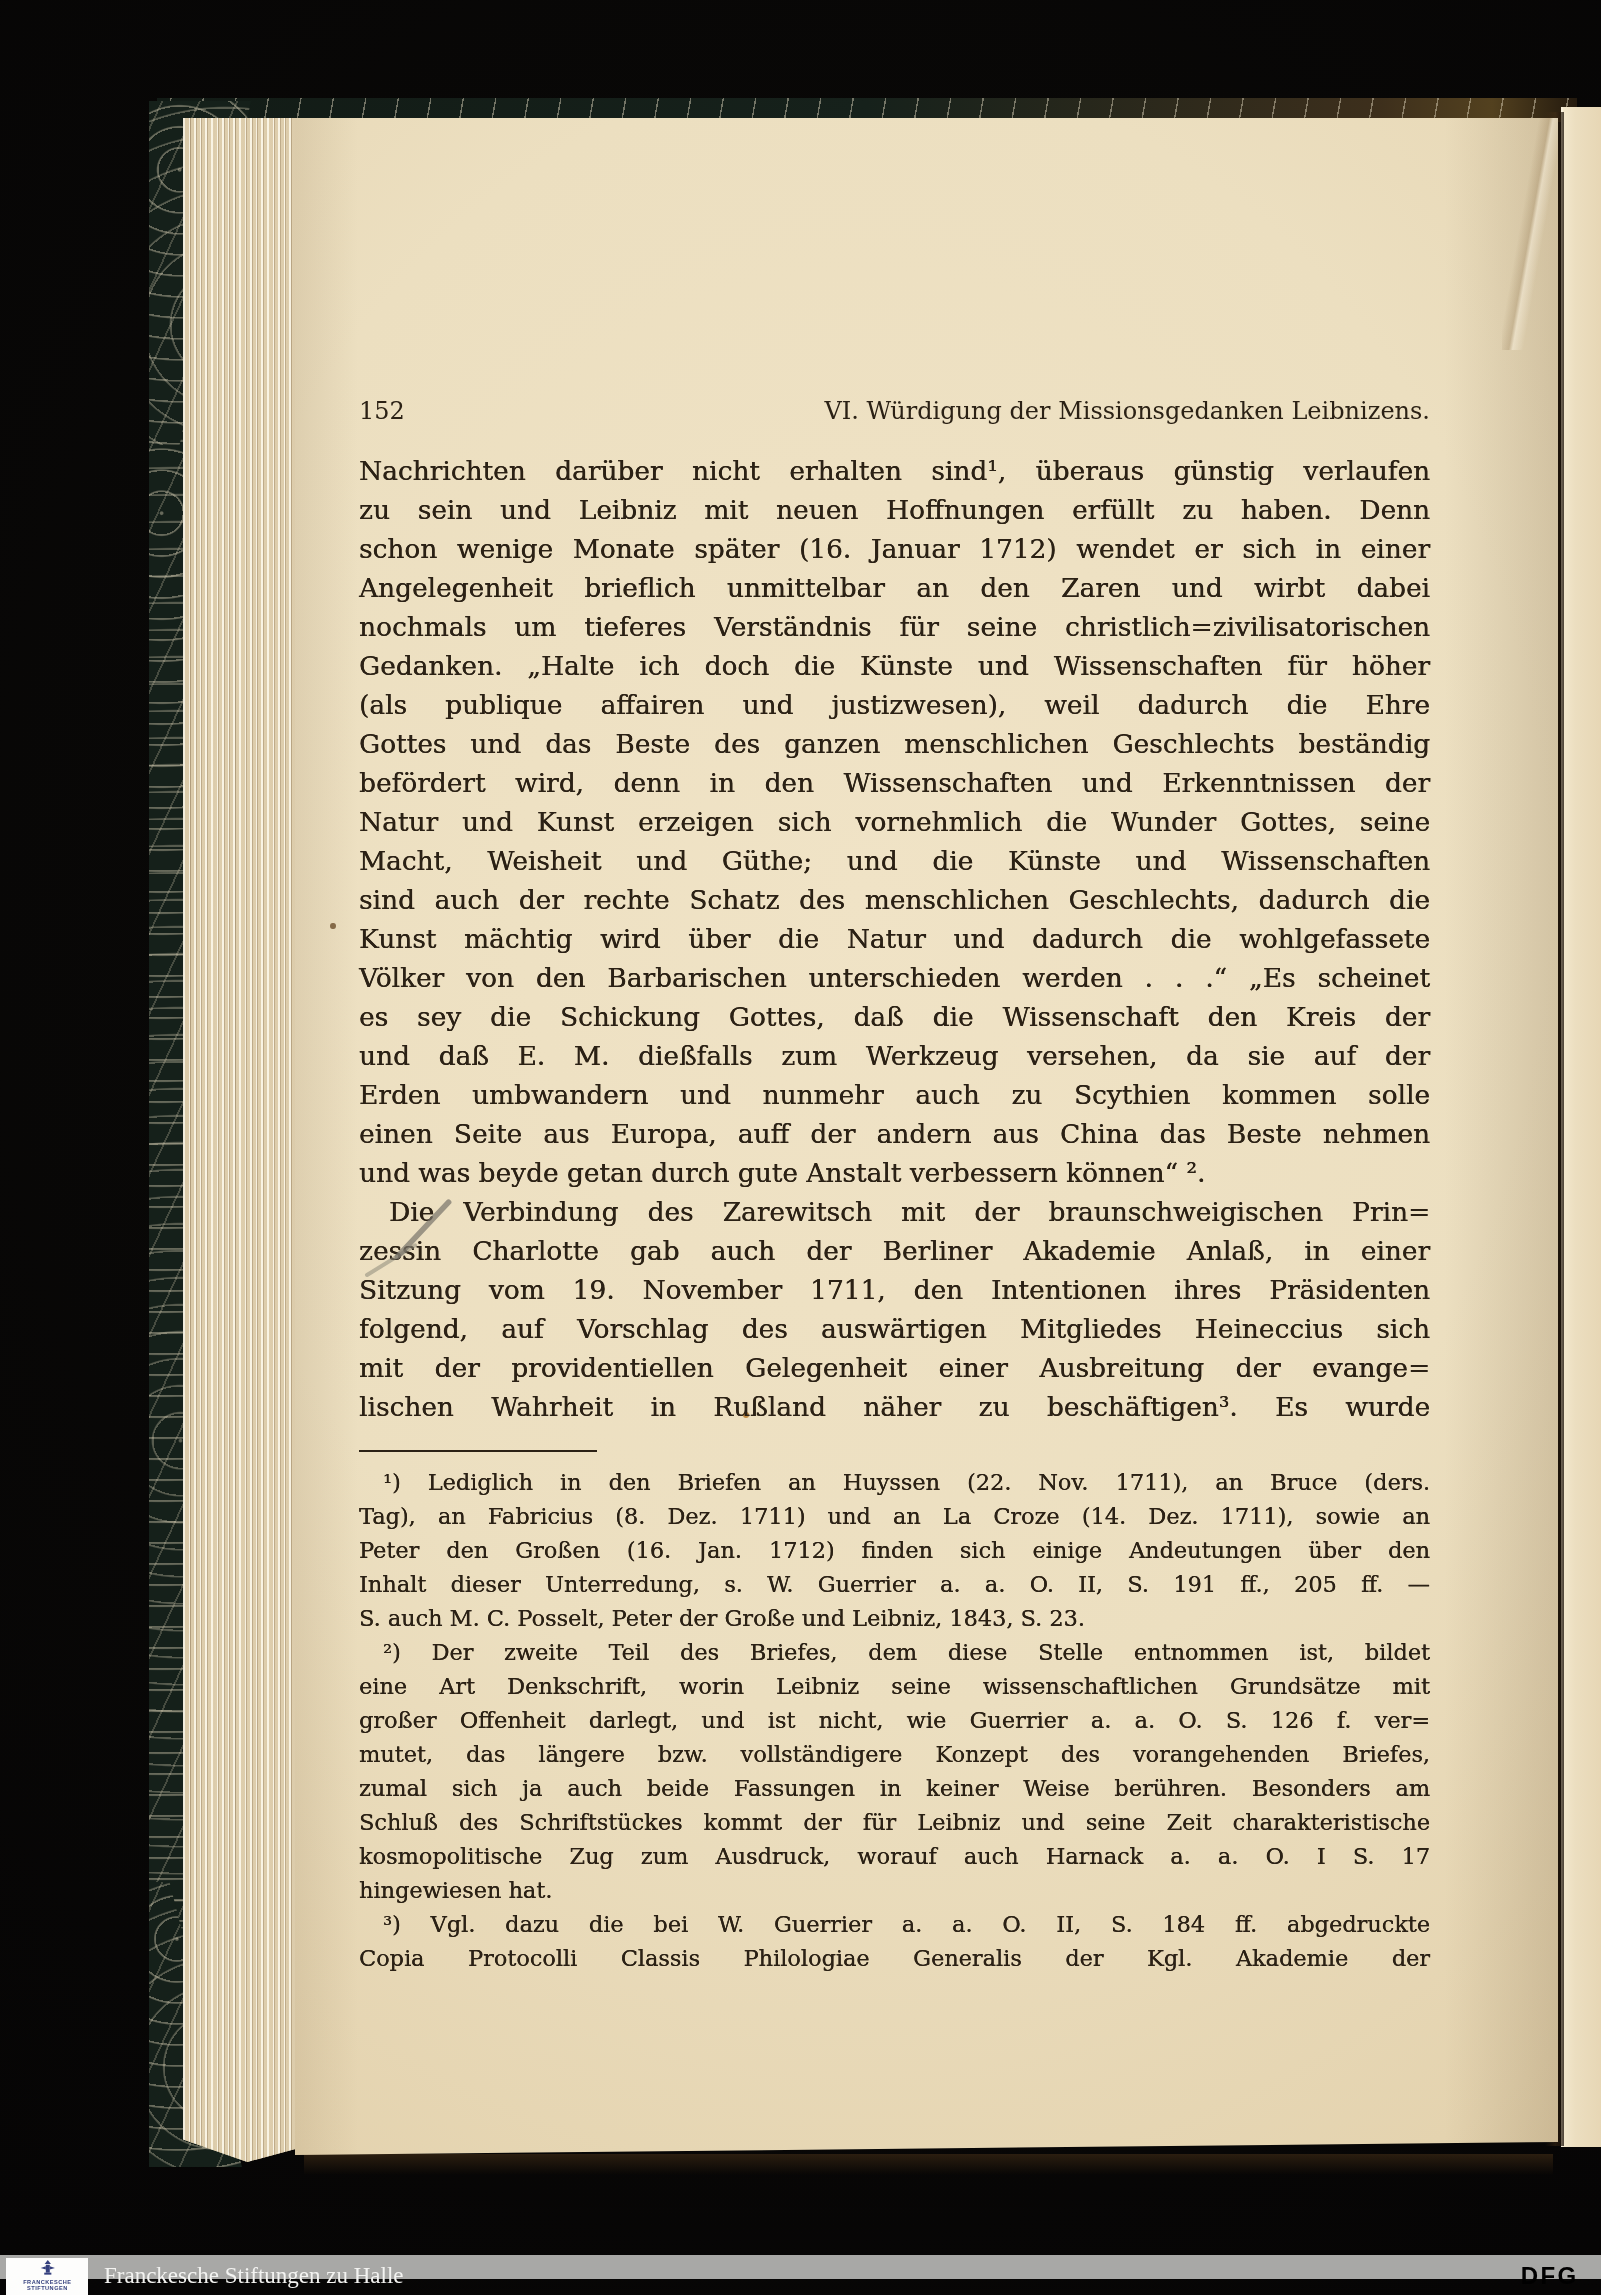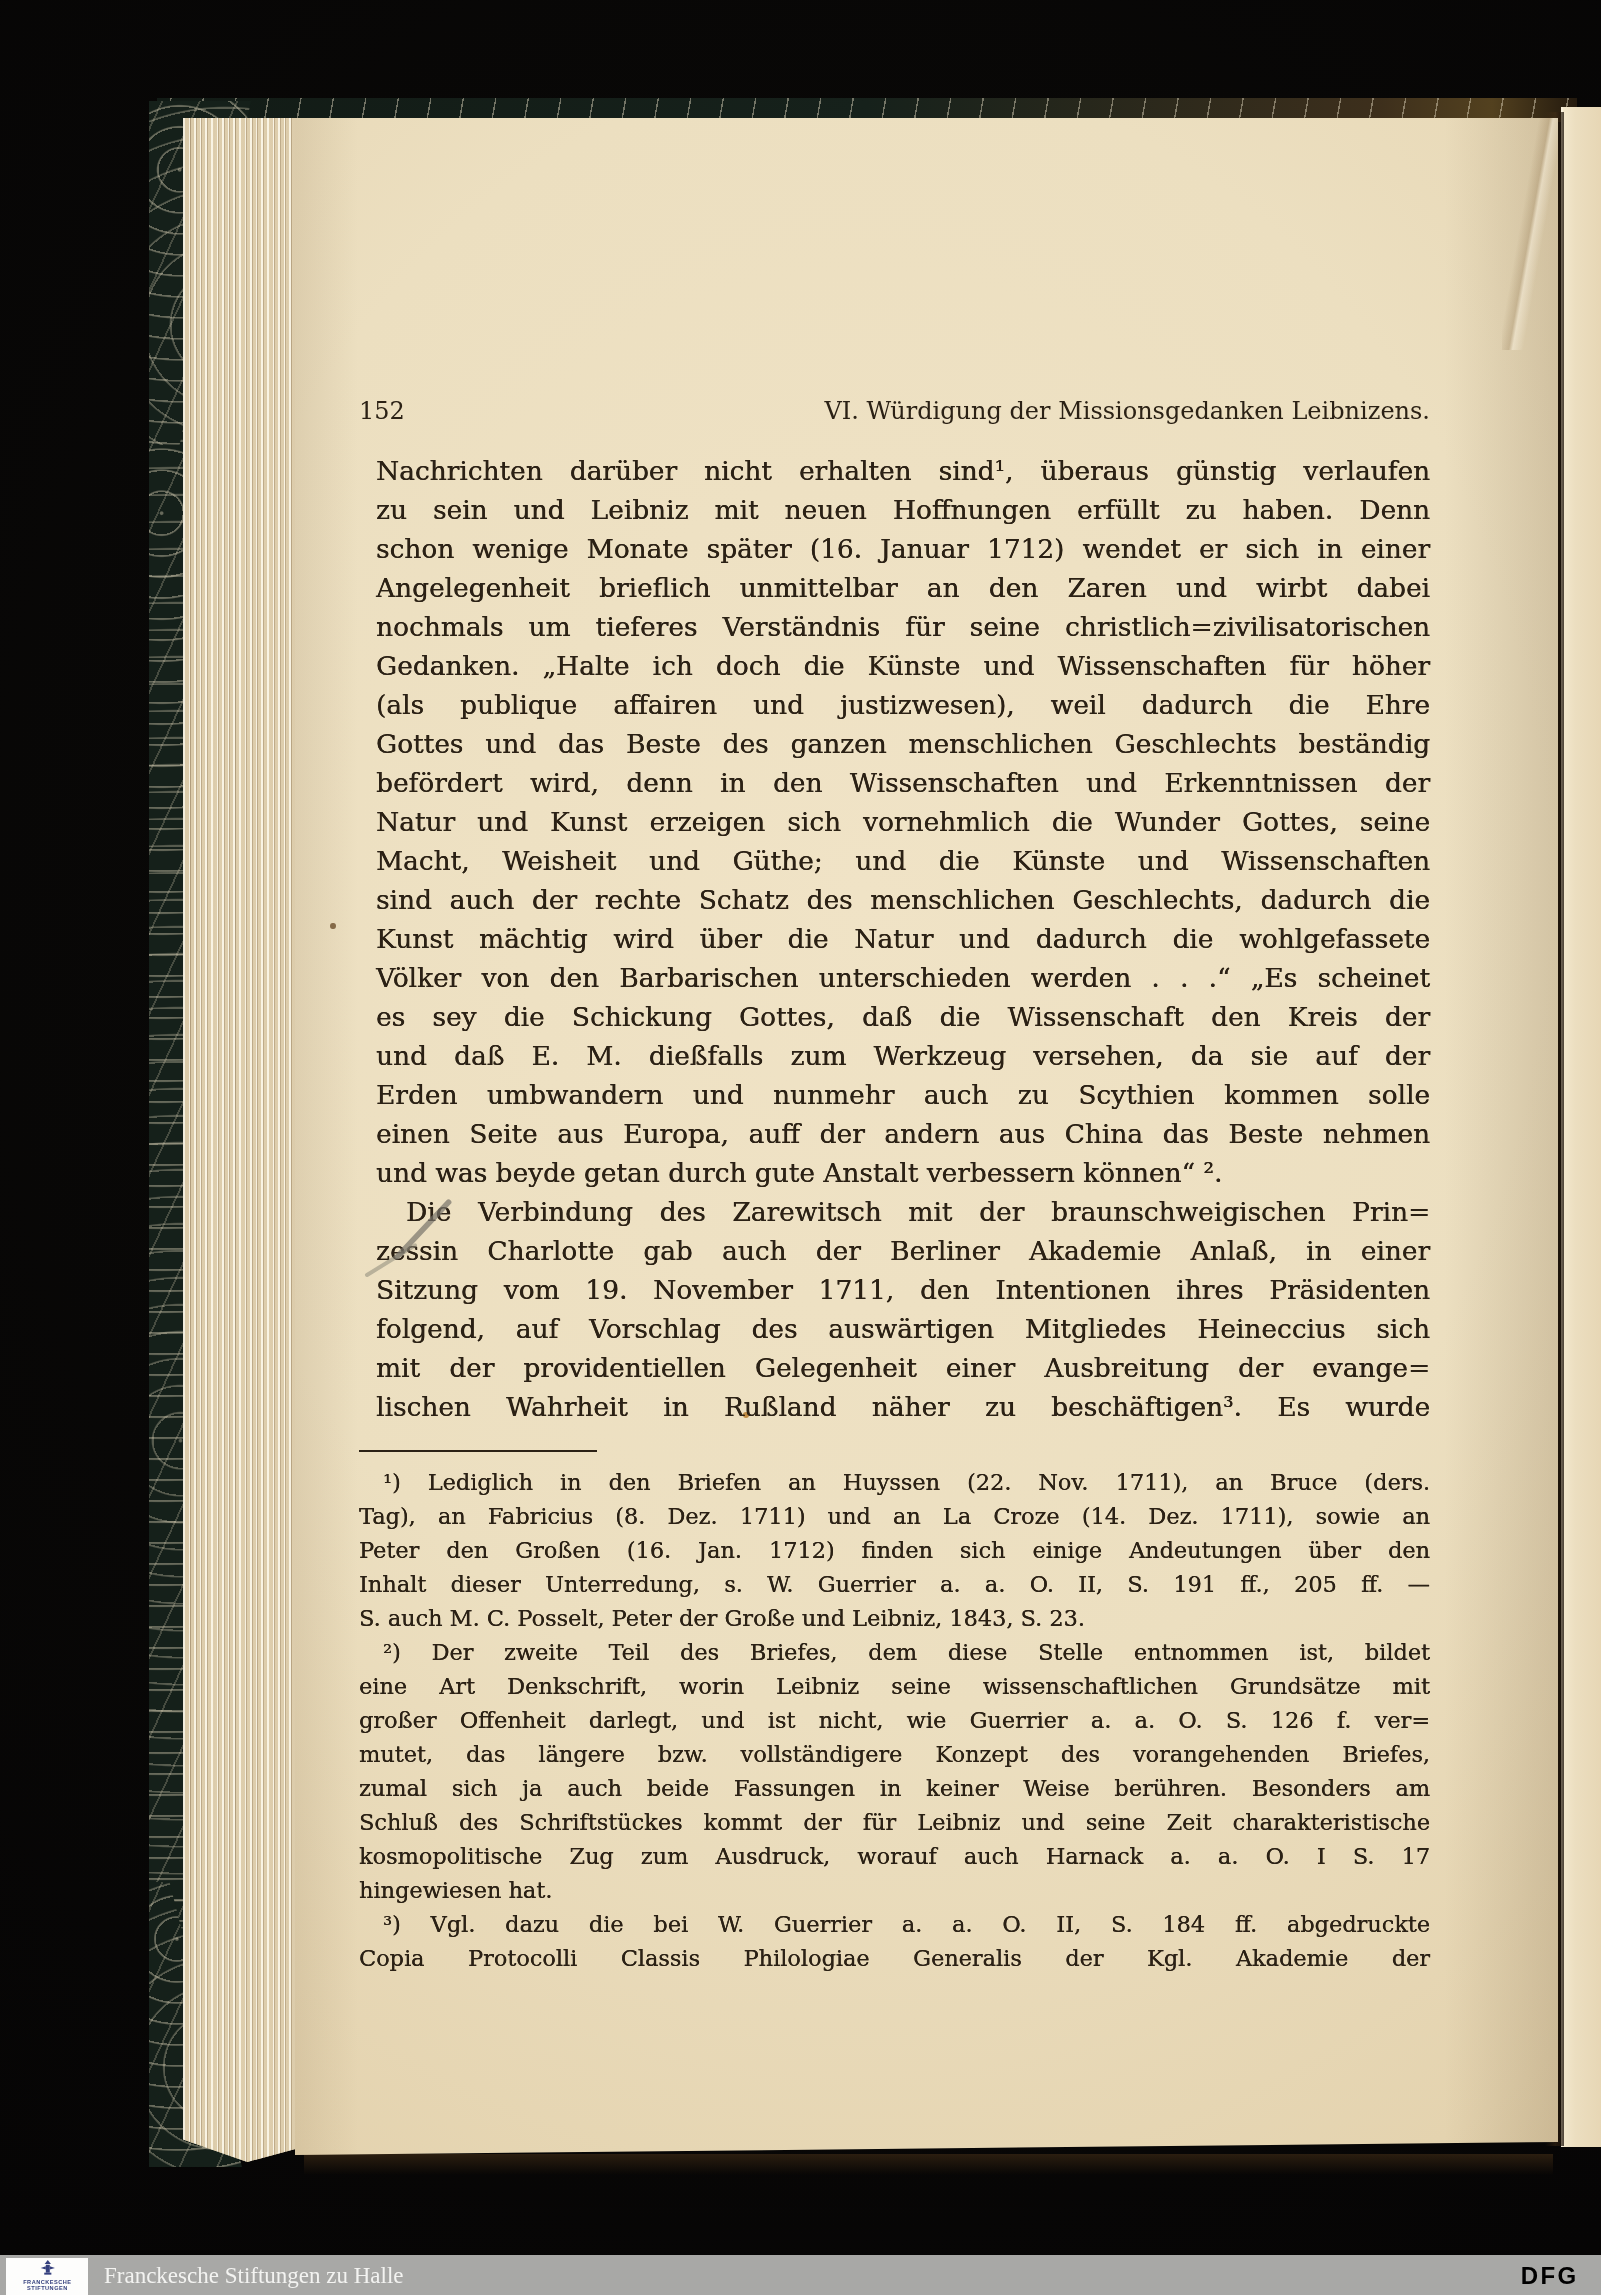--- a/index.html
+++ b/index.html
@@ -48,40 +48,40 @@
      background:linear-gradient(100deg, transparent 38%, rgba(150,124,86,.30) 49%, rgba(248,240,222,.5) 53%, transparent 64%);}
 
   .text-block{position:absolute;left:64px;top:0;width:1071px;color:#2b2115;}
   .header-row{position:absolute;top:275px;left:0;width:100%;height:37px;
      font-size:24px;line-height:37px;}
   .page-number{position:absolute;left:0;top:0;}
   .running-header{display:block;text-align:right;}
 
   .body-lines{position:absolute;top:333px;left:0;width:100%;
      font-size:26.4px;line-height:39px;text-shadow:0.3px 0 0 currentColor;}
-  .body-line{text-align:justify;text-align-last:justify;white-space:normal;margin-left:17px;}
+  .body-line{text-align:justify;text-align-last:justify;white-space:normal;}
   .body-line.left{text-align:left;text-align-last:left;}
   .body-line.indent{padding-left:30px;}
 
   .footnote-rule{position:absolute;top:1332px;left:0;width:238px;height:2.4px;background:#2b2115;}
 
   .footnote-lines{position:absolute;top:1347px;left:0;width:100%;
      font-size:22.4px;line-height:34px;text-shadow:0.2px 0 0 currentColor;}
   .fn-line{text-align:justify;text-align-last:justify;}
   .fn-line.left{text-align:left;text-align-last:left;}
   .fn-line.indent{padding-left:24px;}
 
   .pencil-mark{position:absolute;left:0;top:1073px;width:120px;height:96px;pointer-events:none;}
   .speck1{position:absolute;left:35px;top:805px;width:5.6px;height:6.4px;border-radius:50%;
      background:#6d4d2c;opacity:.8;}
   .speck2{position:absolute;left:448px;top:1294px;width:6.4px;height:6.4px;border-radius:50%;
      background:#b97c2e;opacity:.85;}
 
   
-  .footer-bar{position:absolute;left:0;bottom:0;width:1601px;height:40px;background:#a8a8a6;}
+  .footer-bar{position:absolute;left:0;bottom:16px;width:1601px;height:24px;background:#a8a8a6;}
   .logo-box{position:absolute;left:6.4px;top:3.2px;width:82px;height:37px;background:#fdfdfc;
      display:flex;flex-direction:column;align-items:center;justify-content:flex-start;}
   .emblem{margin-top:1.6px;}
   .logo-micro{color:#35407e;font-family:"Liberation Sans",sans-serif;font-size:5.6px;
      line-height:6.4px;letter-spacing:0.5px;text-align:center;font-weight:bold;}
   .library-name{position:absolute;left:104px;top:0;height:40px;line-height:42px;
      color:#f3f3f1;font-family:"Liberation Serif",serif;font-size:23px;}
   .dfg{position:absolute;right:22.4px;top:0;height:40px;line-height:42px;color:#000000;
      font-family:"Liberation Sans",sans-serif;font-weight:bold;font-size:24px;letter-spacing:2.4px;}
 </style>

